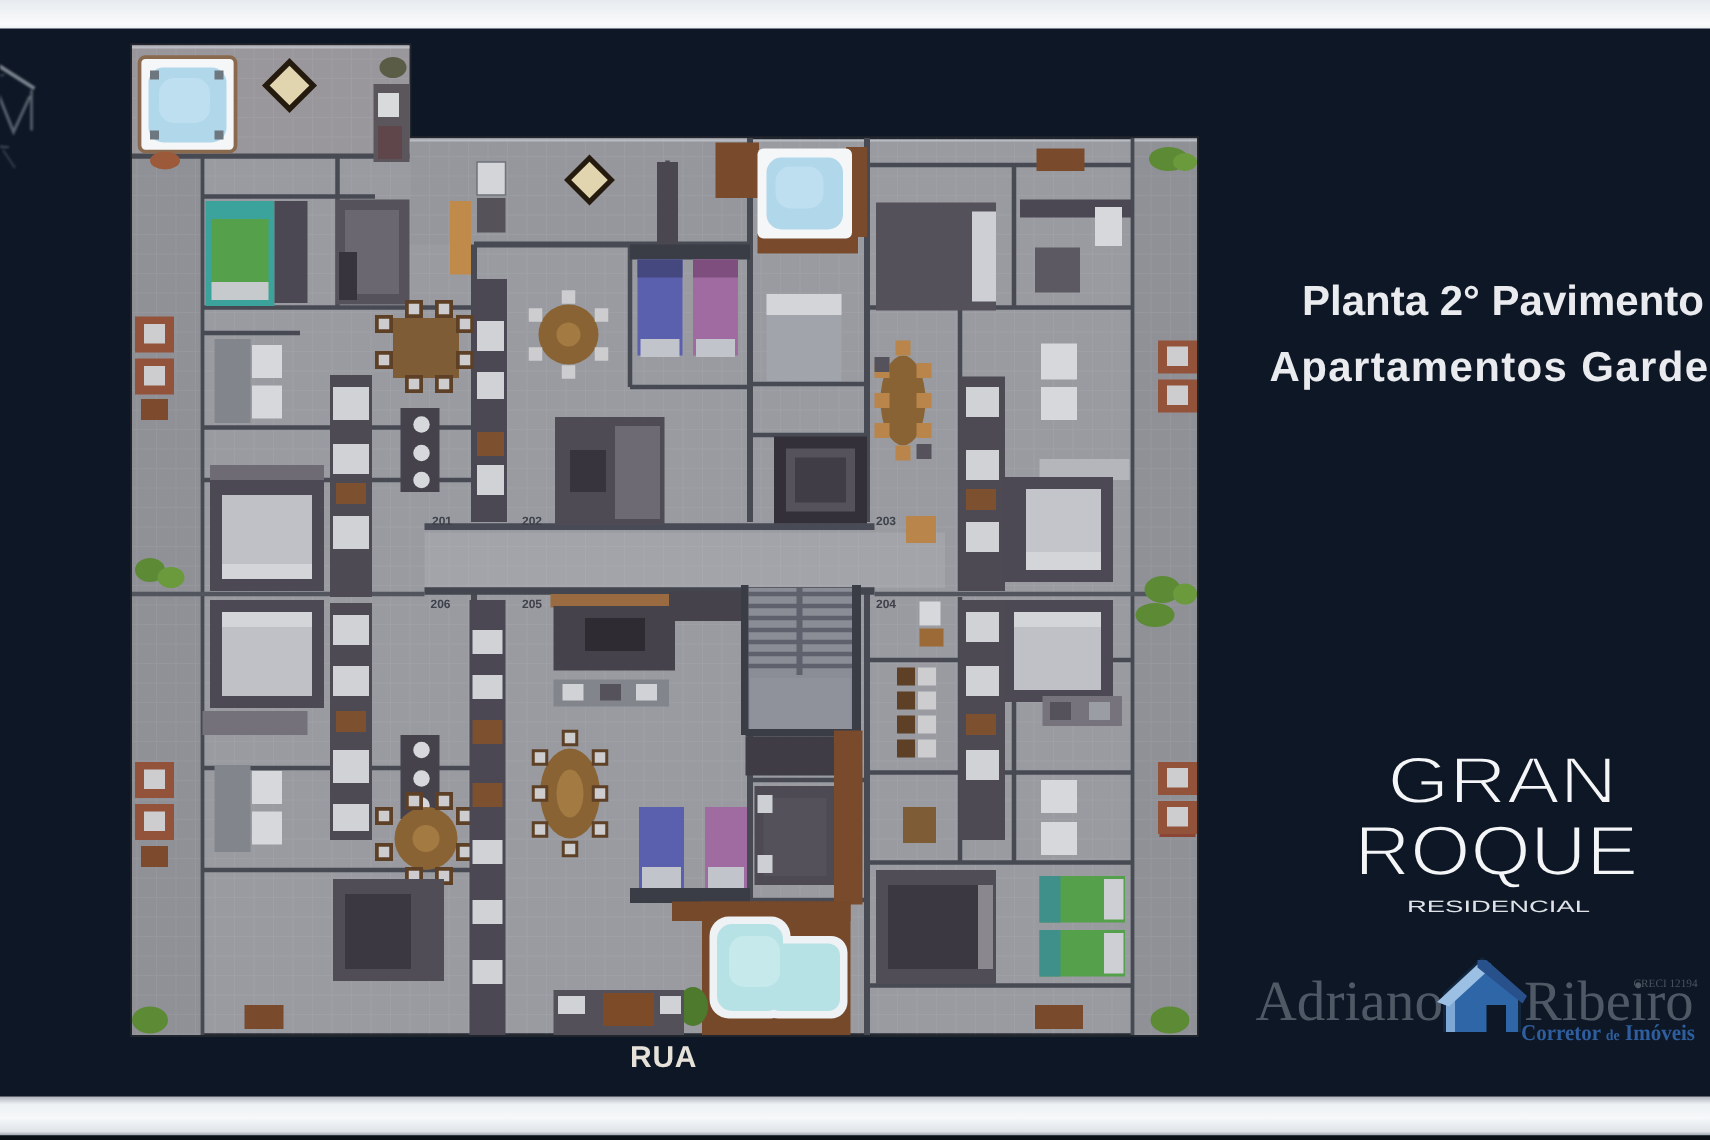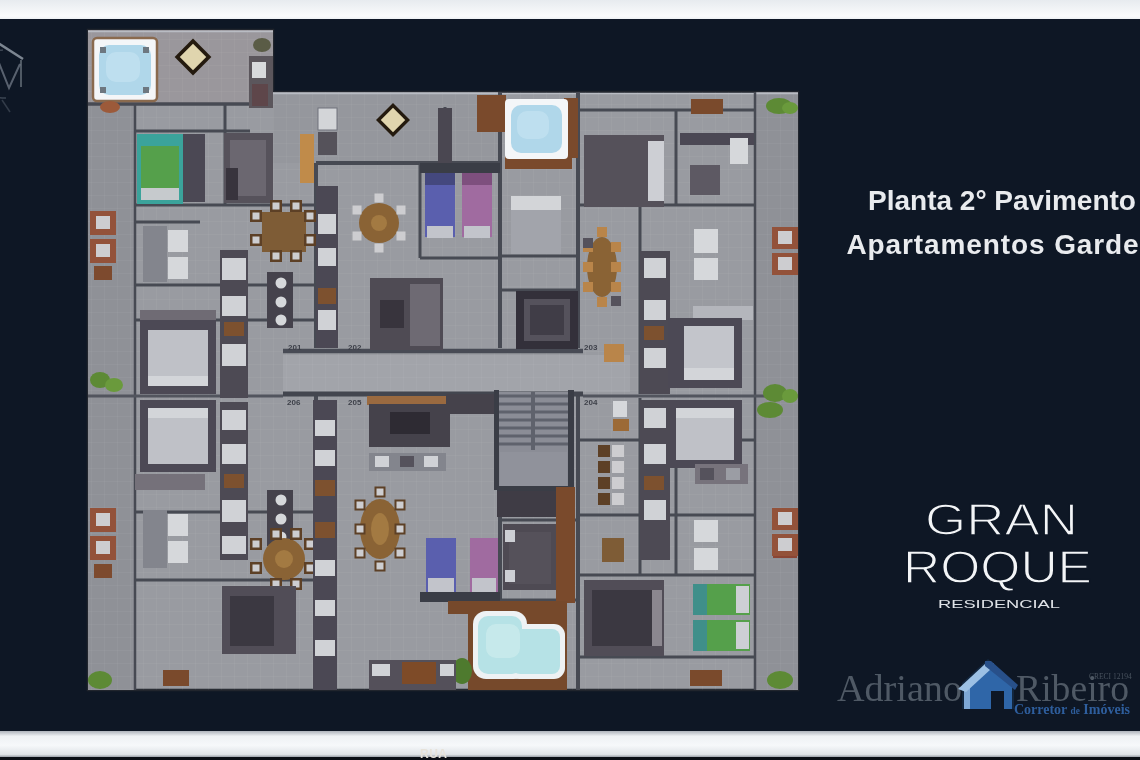--- a/index.html
+++ b/index.html
@@ -3,21 +3,21 @@
 <meta charset="utf-8">
 <style>
   html,body{margin:0;padding:0;width:1140px;height:760px;background:#0e1725;overflow:hidden;
     font-family:"Liberation Sans",sans-serif;}
   .abs{position:absolute;}
   #topstrip{left:0;top:0;width:1140px;height:19px;background:linear-gradient(#e7ebef,#fafbfc 85%,#eef1f4);}
   #botstrip{left:0;top:731px;width:1140px;height:26px;background:linear-gradient(#aeb3bb,#eef1f4 20%,#f6f8fa 55%,#dfe3e7 90%,#9aa0a8);}
   #botdark{left:0;top:757px;width:1140px;height:3px;background:#0a0e15;}
   #title{left:1002px;top:179px;transform:translateX(-50%);text-align:center;
     color:#e9ebee;font-weight:bold;font-size:28px;line-height:44px;white-space:nowrap;}
-  #rua{left:420px;top:747px;color:#e6e2da;font-weight:bold;font-size:12px;letter-spacing:0.5px;}
+  #rua{left:420px;top:694px;color:#e6e2da;font-weight:bold;font-size:20px;letter-spacing:0.5px;}
 </style>
 </head>
 <body>
 <div class="abs" id="topstrip"></div>
 <div class="abs" id="botstrip"></div>
 <div class="abs" id="botdark"></div>
 
 <svg class="abs" style="left:0;top:0;filter:blur(0.5px)" width="1140" height="760" viewBox="0 0 1140 760">
 <defs>
       <pattern id="tile" width="13" height="13" patternUnits="userSpaceOnUse">
@@ -378,21 +378,21 @@
 </svg>
 
 <div class="abs" id="title">Planta 2° Pavimento<br><span style="letter-spacing:0.9px">Apartamentos Garden</span></div>
 <div class="abs" id="rua">RUA</div>
 <svg class="abs" style="left:860px;top:480px" width="280" height="140" viewBox="0 0 280 140">
   <text x="65" y="55" font-size="44" fill="#f3f5f7" stroke="#0e1725" stroke-width="1.4" textLength="153" lengthAdjust="spacingAndGlyphs">GRAN</text>
   <text x="43" y="103" font-size="47" fill="#f3f5f7" stroke="#0e1725" stroke-width="1.4" textLength="189" lengthAdjust="spacingAndGlyphs">ROQUE</text>
   <text x="78" y="128" font-size="11" fill="#dfe3e8" textLength="122" lengthAdjust="spacingAndGlyphs">RESIDENCIAL</text>
 </svg>
 
-<div class="abs" id="adriano" style="left:820px;top:641px;width:320px;height:90px;">
+<div class="abs" id="adriano" style="left:820px;top:620px;width:320px;height:90px;">
 <svg width="320" height="90" viewBox="0 0 320 90">
   <text x="17" y="60" font-family="Liberation Serif" font-size="38" fill="#4f5965" textLength="125" lengthAdjust="spacingAndGlyphs">Adriano</text>
   <text x="196" y="60" font-family="Liberation Serif" font-size="38" fill="#4f5965" textLength="113" lengthAdjust="spacingAndGlyphs">Ribeiro</text>
   <text x="269" y="38" font-family="Liberation Serif" font-size="7.5" fill="#49535f">CRECI 12194</text>
   <text x="194" y="73" font-family="Liberation Serif" font-size="15" font-weight="bold" fill="#2e5e9d" textLength="116" lengthAdjust="spacingAndGlyphs">Corretor <tspan font-size="10">de</tspan> Imóveis</text>
   <g transform="translate(-8,0)">
     <polygon points="150,68 150,42 176,18 202,42 202,68" fill="#12263e"></polygon>
     <polygon points="152,68 152,44 176,22 200,44 200,68" fill="#2f66a8"></polygon>
     <polygon points="152,44 176,22 182,22 158,44 158,68 152,68" fill="#7ea8d6"></polygon>
     <polygon points="146,48 173,23 179,28 154,51" fill="#9cc0e4"></polygon>

